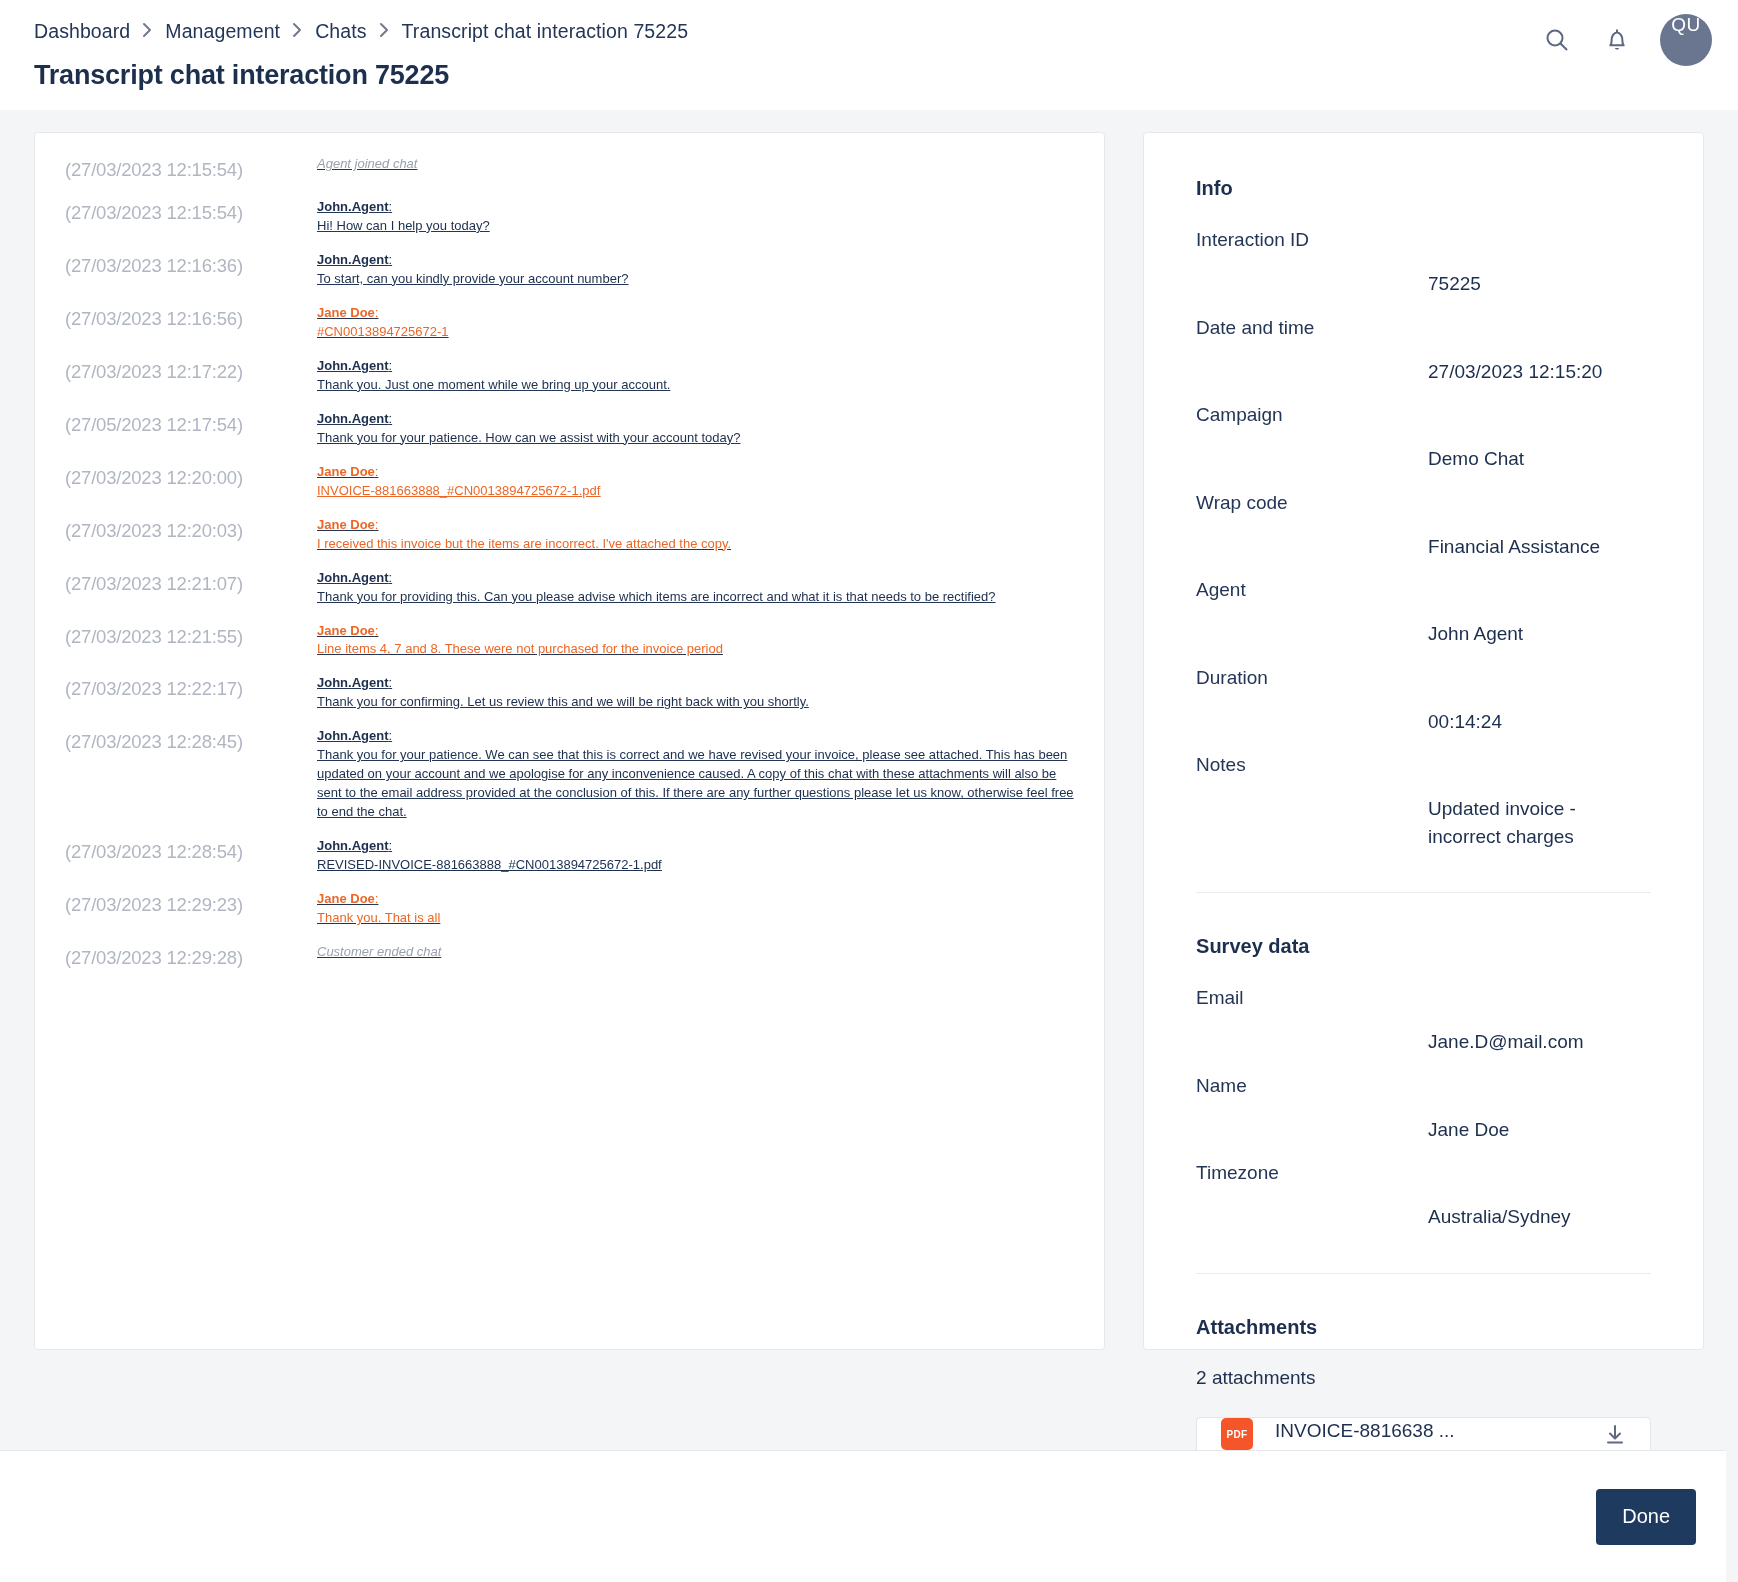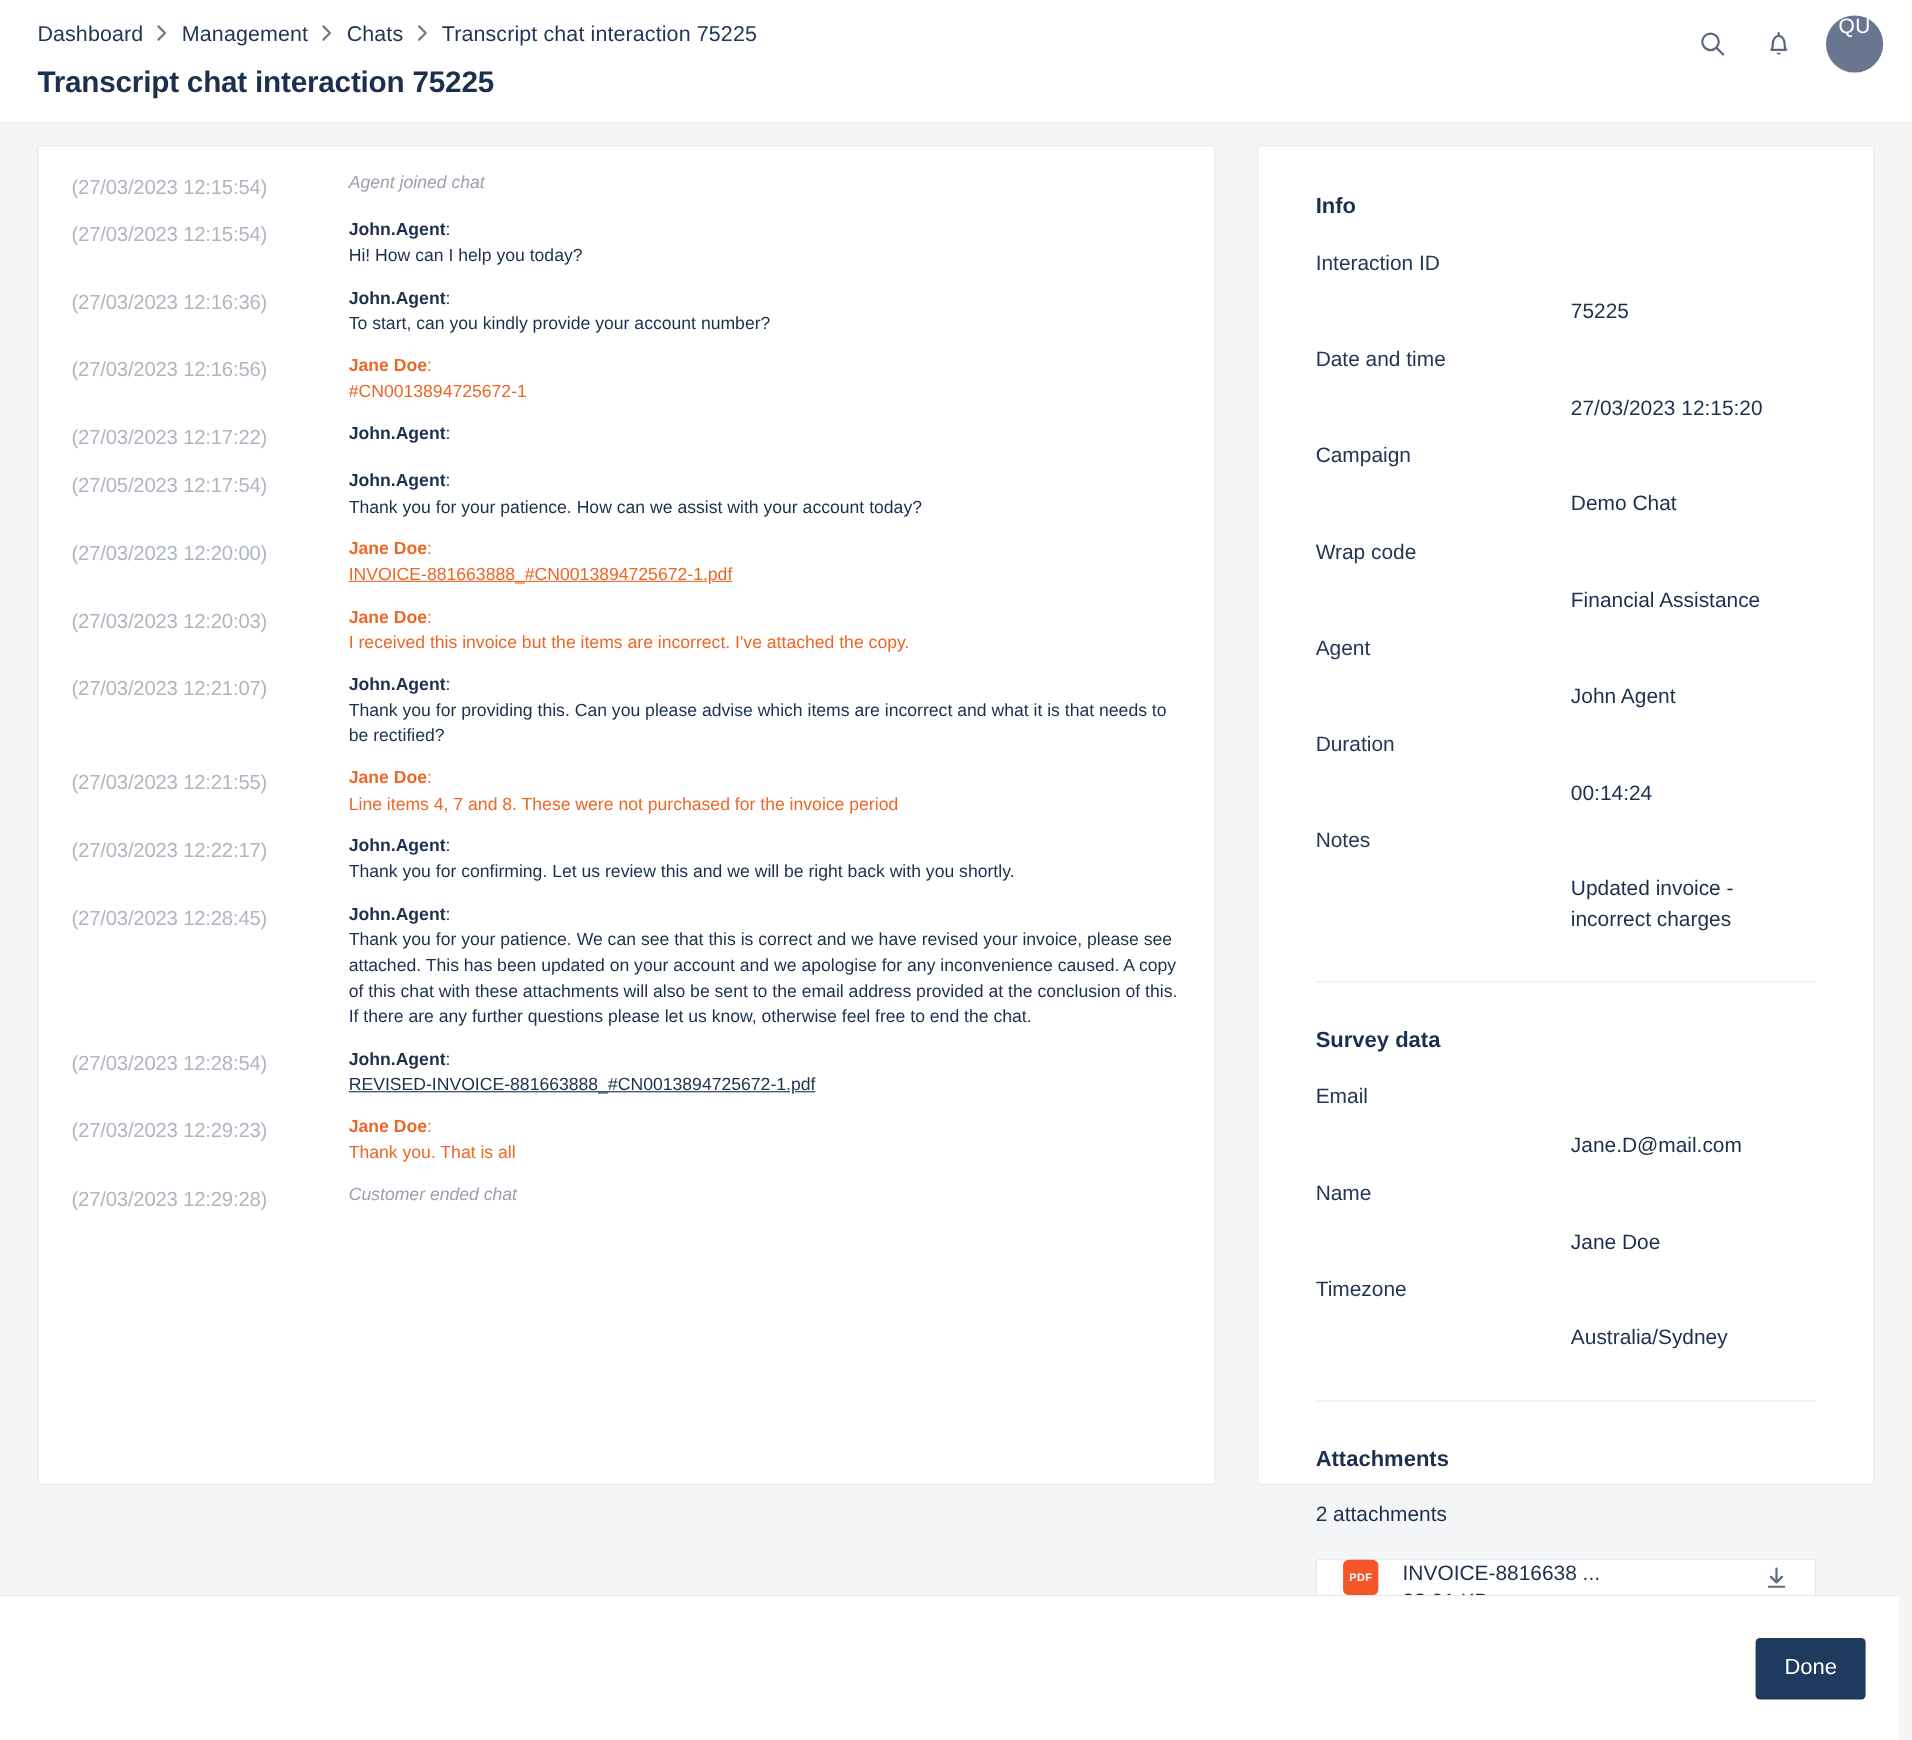--- a/index.html
+++ b/index.html
@@ -114,22 +114,23 @@
     flex:0 0 252px;
     font-size:18.5px;
     color:#b0b6c1;
     line-height:1.46;
     padding-top:1px;
     letter-spacing:-.2px;
   }
   .msg-body{
     flex:1;
     min-width:0;
-    font-size:16px;
+    font-size:13px;
     line-height:1.46;
+    text-decoration:underline;
   }
   .speaker{
     font-weight:bold;
     display:block;
   }
   .speaker .colon{font-weight:normal;}
   .text{display:block;}
   .agent .speaker,.agent .text{color:var(--navy-strong);}
   .customer .speaker,.customer .text{color:var(--orange);}
   .system .text{
@@ -331,20 +332,21 @@
         <div class="ts">(27/03/2023 12:16:56)</div>
         <div class="msg-body">
           <span class="speaker"><span>Jane Doe</span><span class="colon">:</span></span>
           <span class="text">#CN0013894725672-1</span>
         </div>
       </div>
       <div class="msg agent">
         <div class="ts">(27/03/2023 12:17:22)</div>
         <div class="msg-body">
           <span class="speaker"><span>John.Agent</span><span class="colon">:</span></span>
+          <span class="text">Thank you. Just one moment while we bring up your account.</span>
         </div>
       </div>
       <div class="msg agent">
         <div class="ts">(27/05/2023 12:17:54)</div>
         <div class="msg-body">
           <span class="speaker"><span>John.Agent</span><span class="colon">:</span></span>
           <span class="text">Thank you for your patience. How can we assist with your account today?</span>
         </div>
       </div>
       <div class="msg customer">

